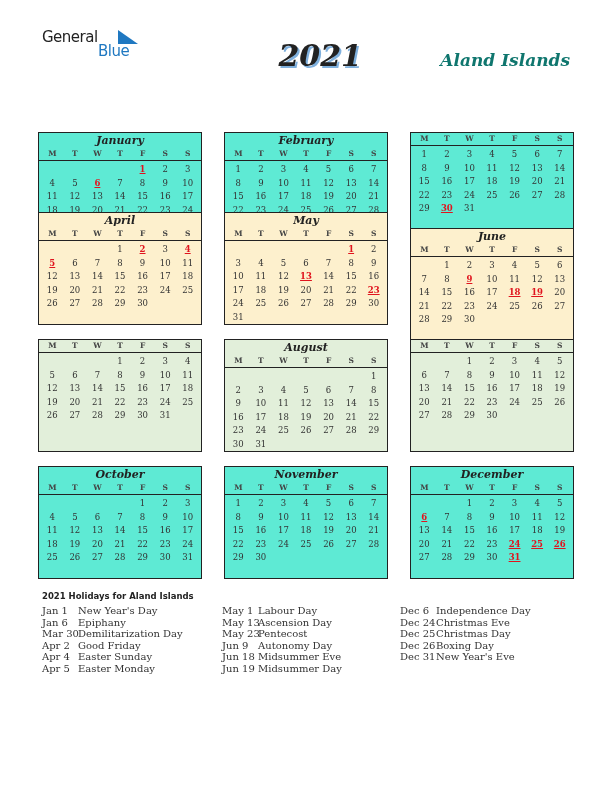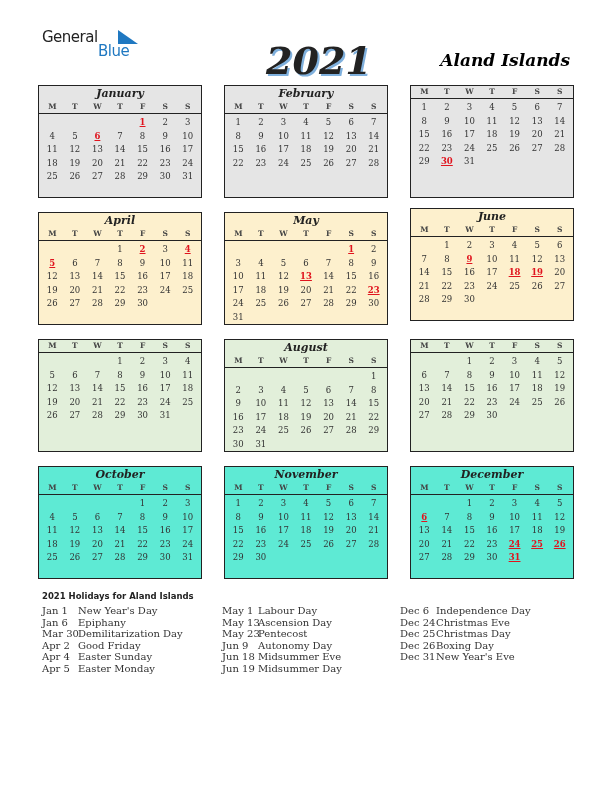--- a/index.html
+++ b/index.html
@@ -7,28 +7,28 @@
     width: 612px; height: 792px; background: #ffffff; position: relative;
     font-family: "DejaVu Serif", serif; color: #333;
     overflow: hidden;
   }
   .logo { position: absolute; left: 42px; top: 28px; width: 100px; height: 36px; }
   .logo .gen { position: absolute; left: 0; top: 0; font-family: "DejaVu Sans", sans-serif; font-size: 15px; color: #222; letter-spacing: -0.5px; }
   .logo .blue { position: absolute; left: 56px; top: 14px; font-family: "DejaVu Sans", sans-serif; font-size: 15px; color: #1f78c1; letter-spacing: -0.5px; }
   .logo .tri { position: absolute; left: 76px; top: 2px; width: 0; height: 0;
     border-left: 0 solid transparent; border-bottom: 14px solid #1f78c1; border-right: 20px solid transparent; }
   .year {
-    position: absolute; left: 266px; top: 38px; width: 112px; text-align: left;
+    position: absolute; left: 250px; top: 38px; width: 112px; text-align: right;
     font-family: "DejaVu Serif", serif; font-style: italic; font-weight: bold;
-    font-size: 38px; color: #222; text-shadow: 2px 2px 0 #7fb0dd;
+    font-size: 30px; color: #222; text-shadow: 2px 2px 0 #7fb0dd;
   }
   .country {
     position: absolute; right: 42px; top: 50px;
     font-family: "DejaVu Serif", serif; font-style: italic; font-weight: bold;
-    font-size: 17px; color: #000000;
+    font-size: 17px; color: #0f766e;
   }
   .month {
     position: absolute; width: 164px; height: 113px;
     border: 1px solid #222; box-sizing: border-box;
   }
   .month .mtitle {
     height: 15px; line-height: 15px; text-align: center;
     font-style: italic; font-weight: bold; font-size: 11px; color: #222;
   }
   .month .wk {
@@ -36,21 +36,21 @@
     height: 12px; line-height: 12px; font-size: 7.5px; font-weight: bold; color: #444;
     border-bottom: 1px solid #222; text-align: center; padding: 0 2px;
   }
   .month .days {
     display: grid; grid-template-columns: repeat(7, 1fr);
     grid-auto-rows: 13.5px; font-size: 8.5px; color: #333; text-align: center;
     padding: 2px 2px 0 2px;
   }
   .month .days span { line-height: 13.5px; }
   .month .days .hol { color: #e0141e; font-weight: bold; text-decoration: underline; }
-  .blue-bg { background: #e5e5e5; }
+  .blue-bg { background: #5eead4; margin-top: 47px; }
   .yel-bg { background: #fdf0cd; }
   .grn-bg { background: #e2efda; }
   .pnk-bg { background: #5eead4; }
   .holtitle {
     position: absolute; left: 42px; top: 591px;
     font-family: "DejaVu Sans", sans-serif; font-weight: bold; font-size: 8.5px; color: #222;
   }
   .holcol { position: absolute; top: 605px; font-size: 10px; color: #333; }
   .holcol .row { height: 11.5px; line-height: 11.5px; white-space: nowrap; }
   .holcol .d { display: inline-block; width: 36px; }
@@ -292,21 +292,21 @@
         <span class="">24</span>
         <span class="">25</span>
         <span class="">26</span>
         <span class="">27</span>
         <span class="">28</span>
         <span class="">29</span>
         <span class="">30</span>
         <span class="">31</span>
       </div>
     </div>
-    <div class="month yel-bg" style="left: 410px; top: 208px;">
+    <div class="month yel-bg" style="left: 410px; top: 228px;">
       <div class="mtitle">June</div>
       <div class="wk">
         <span>M</span>
         <span>T</span>
         <span>W</span>
         <span>T</span>
         <span>F</span>
         <span>S</span>
         <span>S</span>
       </div>

